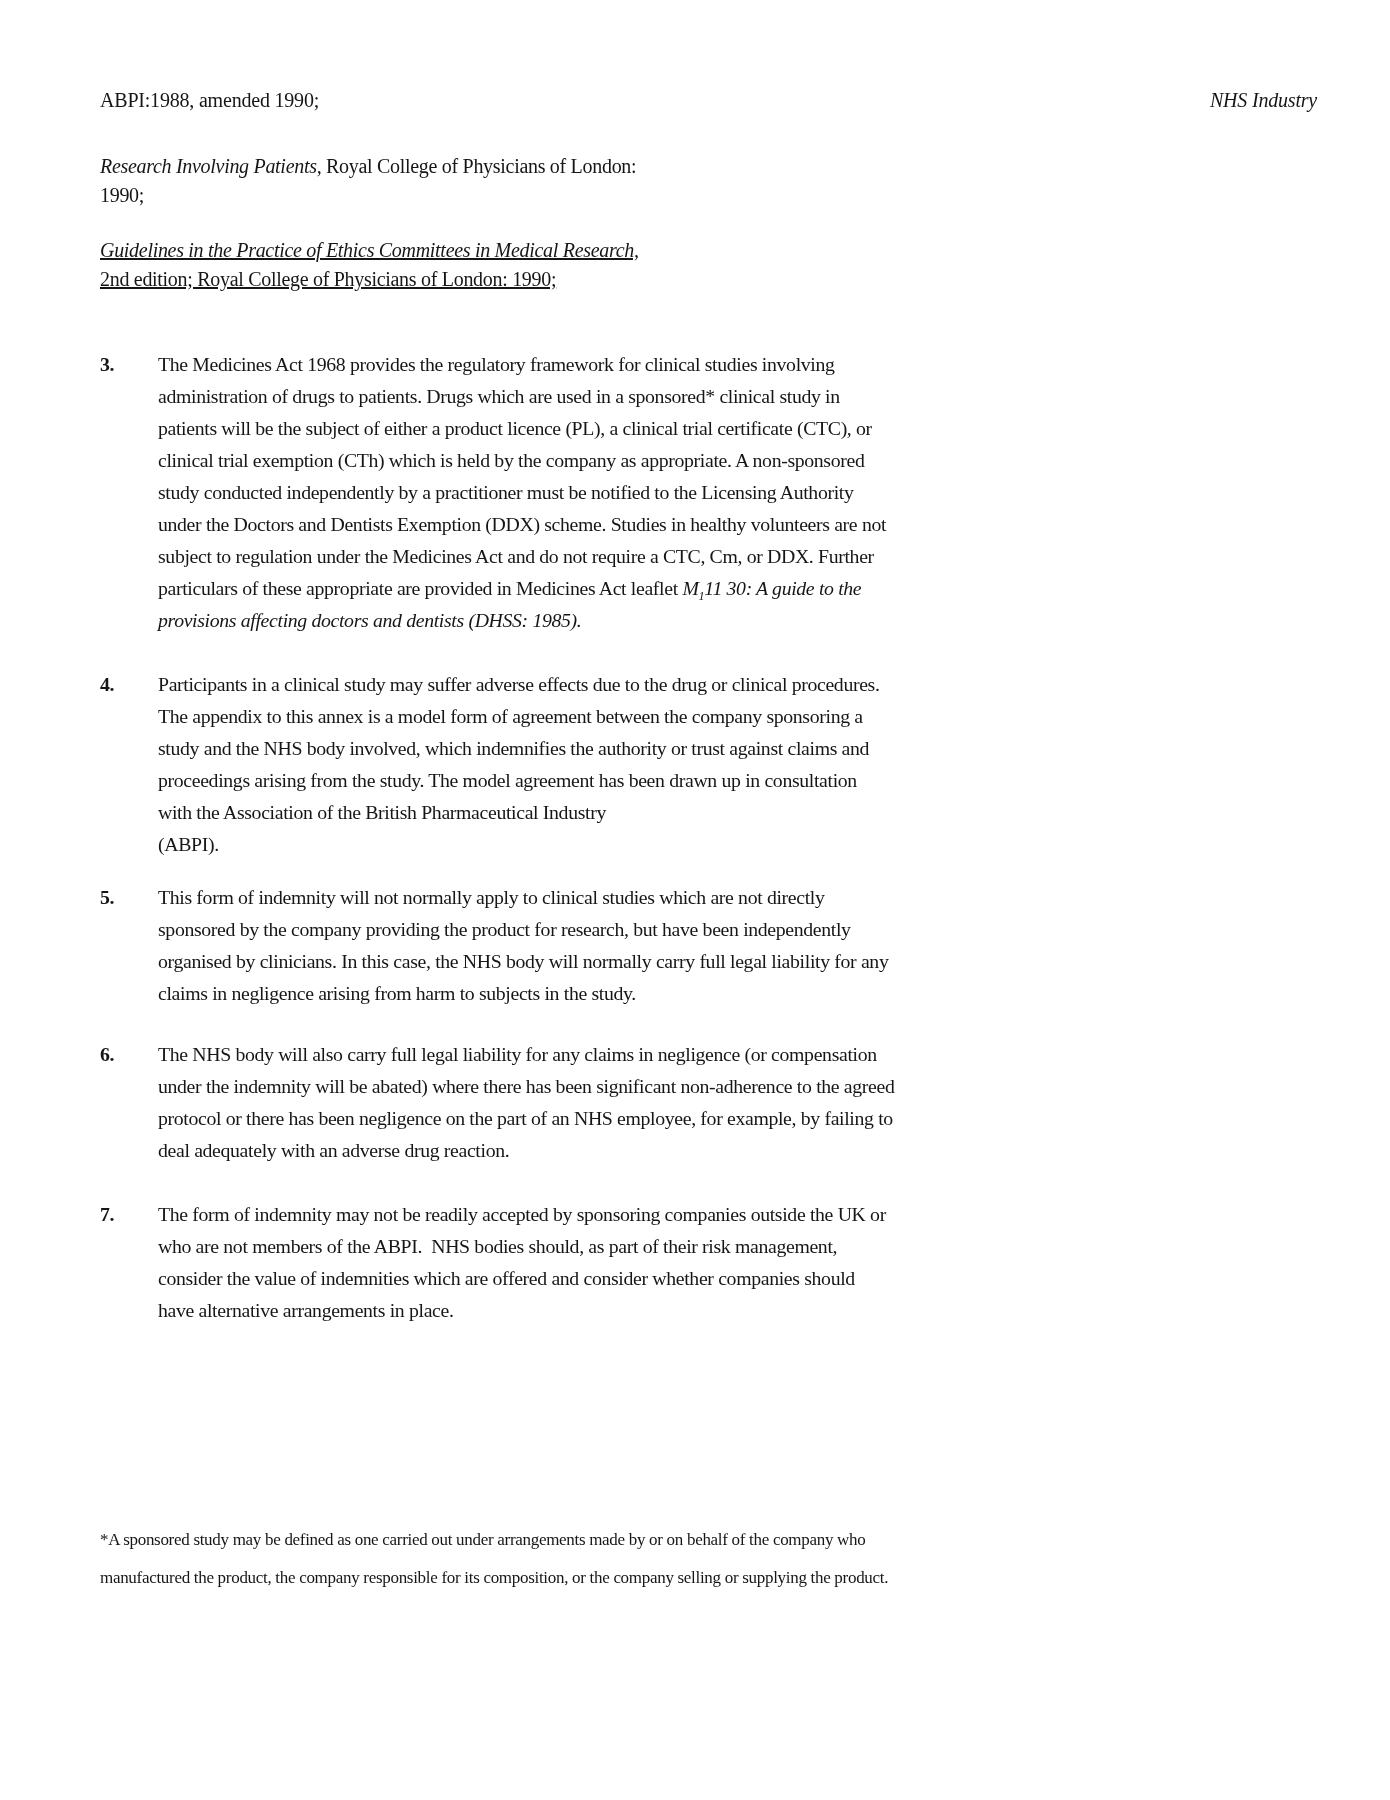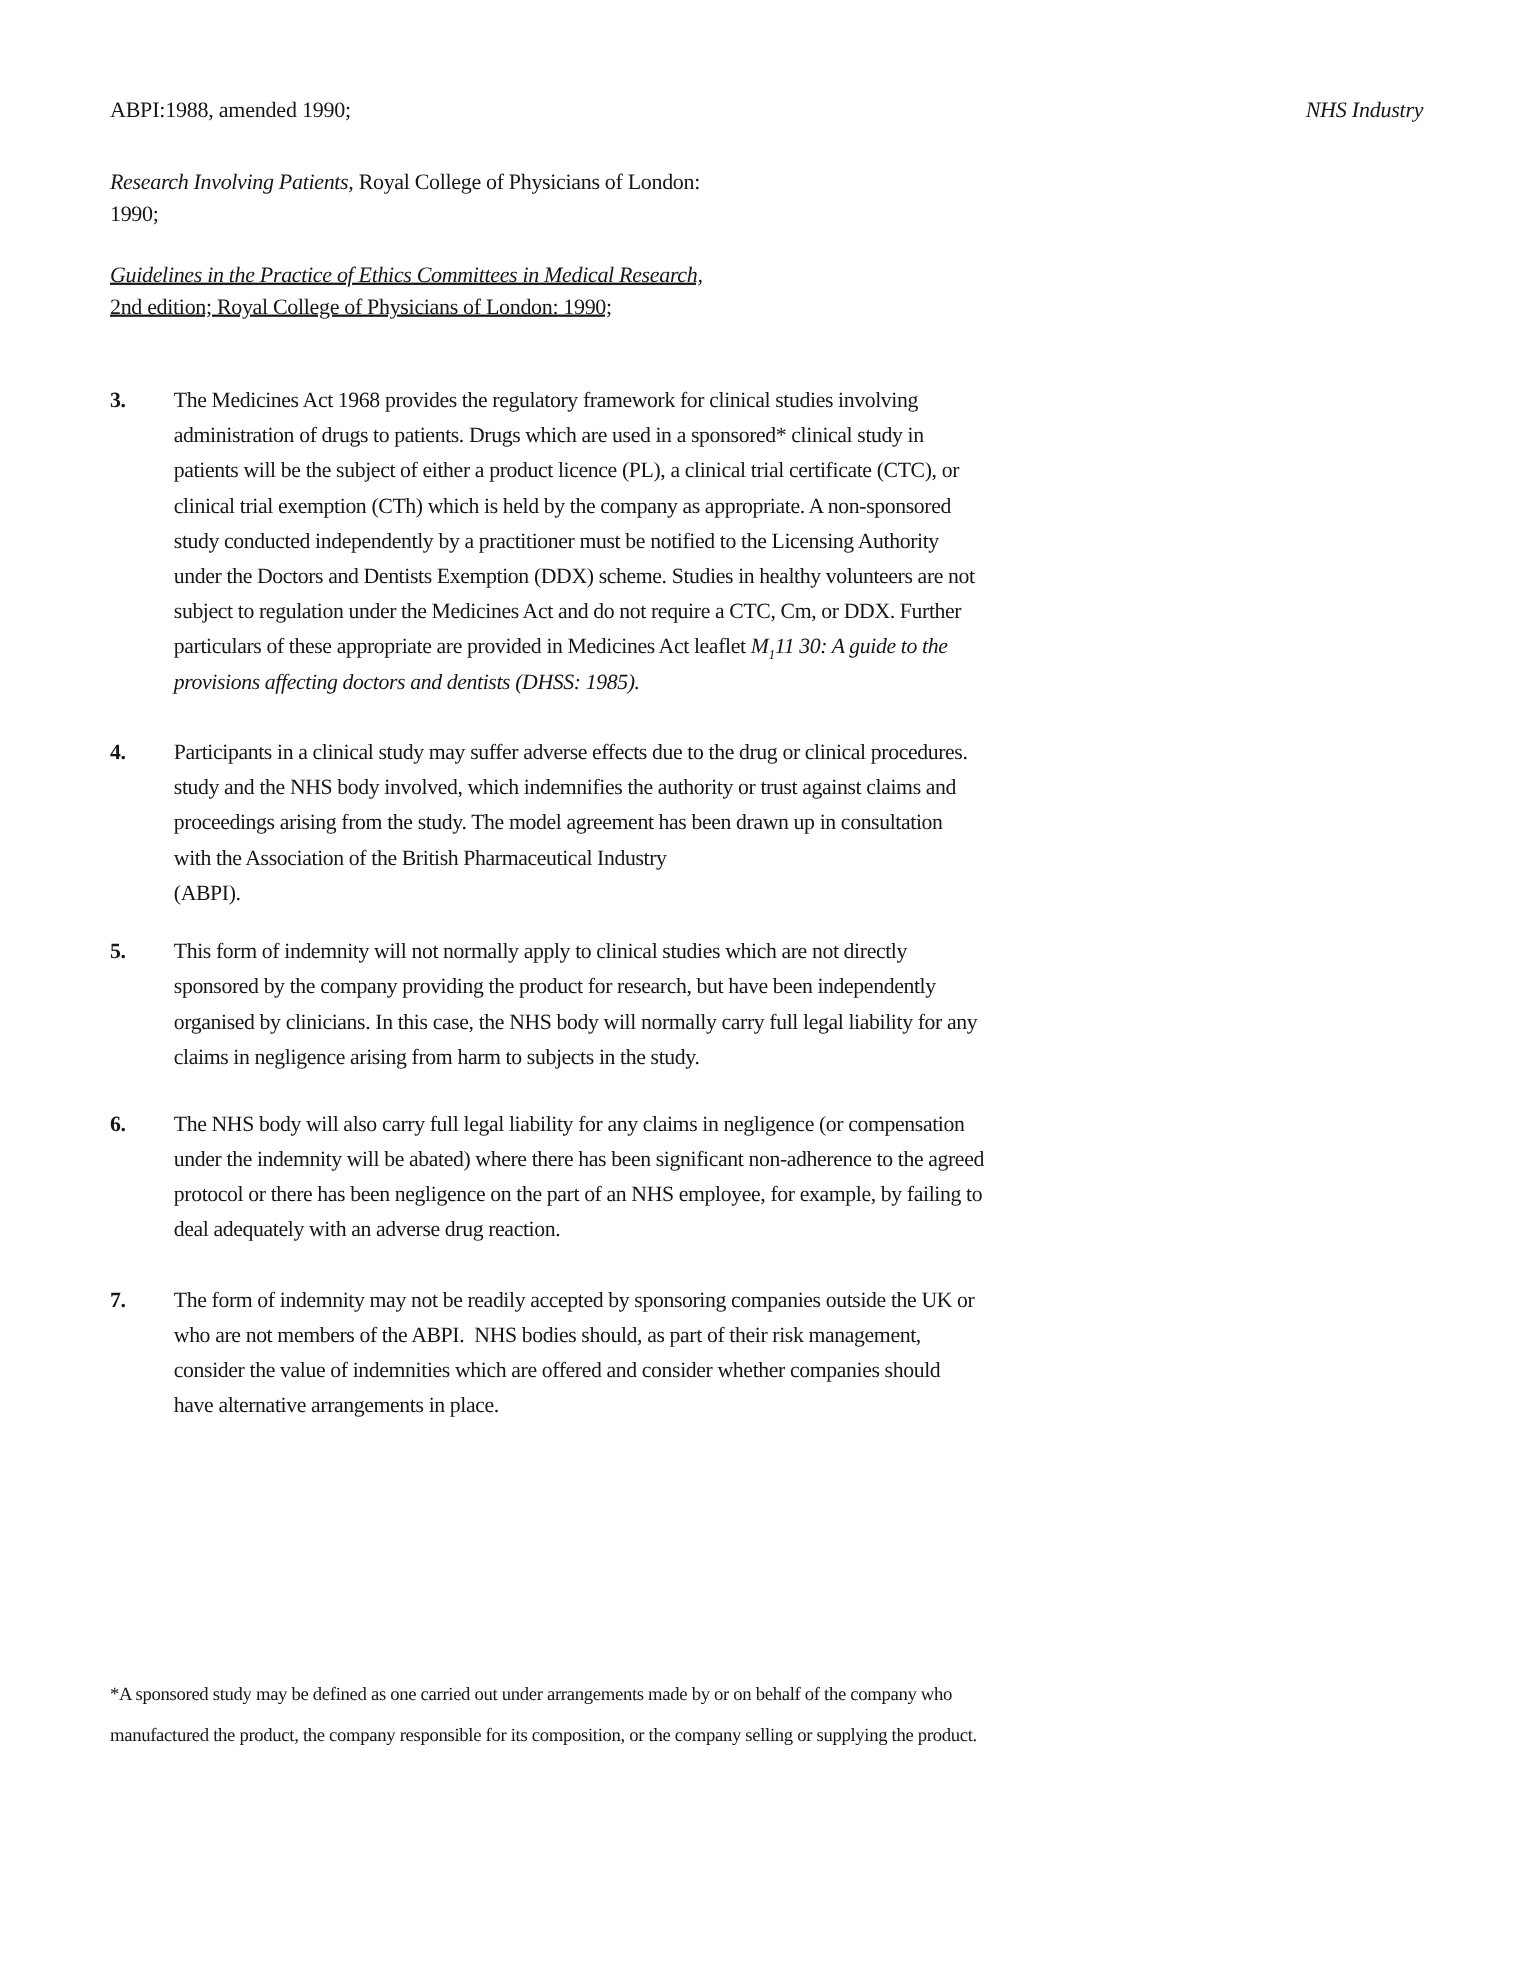--- a/index.html
+++ b/index.html
@@ -3,21 +3,21 @@
 <meta charset="utf-8">
 <style>
   html, body { margin: 0; padding: 0; background: #e8e8e8; }
   .page {
     position: relative;
     width: 1390px;
     height: 1800px;
     margin: 0 auto;
     background: #ffffff;
     box-sizing: border-box;
-    padding: 88px 96px 0 100px;
+    padding: 88px 73px 0 100px;
     font-family: "Liberation Serif", "DejaVu Serif", serif;
     color: #161616;
     overflow: hidden;
   }
   .doc-header {
     display: flex;
     justify-content: space-between;
     align-items: flex-start;
     font-size: 20px;
     line-height: 24px;
@@ -90,20 +90,21 @@
         <div class="line"><span>subject to regulation under the Medicines Act and do not require a CTC, Cm, or DDX. Further</span></div>
         <div class="line"><span>particulars of these appropriate are provided in Medicines Act leaflet </span><span class="it">M</span><sub class="it">1</sub><span class="it">11 30: A guide to the</span></div>
         <div class="line"><span class="it">provisions affecting doctors and dentists (DHSS: 1985).</span></div>
       </div>
   </div>
 
   <div class="para para-4">
     <span class="num">4.</span>
     <div class="body">
         <div class="line"><span>Participants in a clinical study may suffer adverse effects due to the drug or clinical procedures.</span></div>
+        <div class="line"><span>The appendix to this annex is a model form of agreement between the company sponsoring a</span></div>
         <div class="line"><span>study and the NHS body involved, which indemnifies the authority or trust against claims and</span></div>
         <div class="line"><span>proceedings arising from the study. The model agreement has been drawn up in consultation</span></div>
         <div class="line"><span>with the Association of the British Pharmaceutical Industry</span></div>
         <div class="line"><span>(ABPI).</span></div>
       </div>
   </div>
 
   <div class="para para-5">
     <span class="num">5.</span>
     <div class="body">

